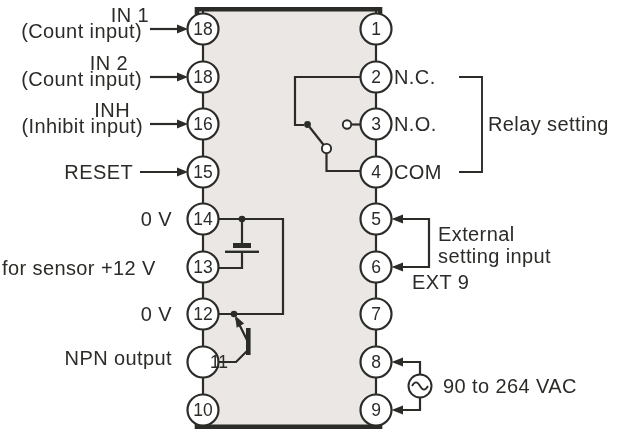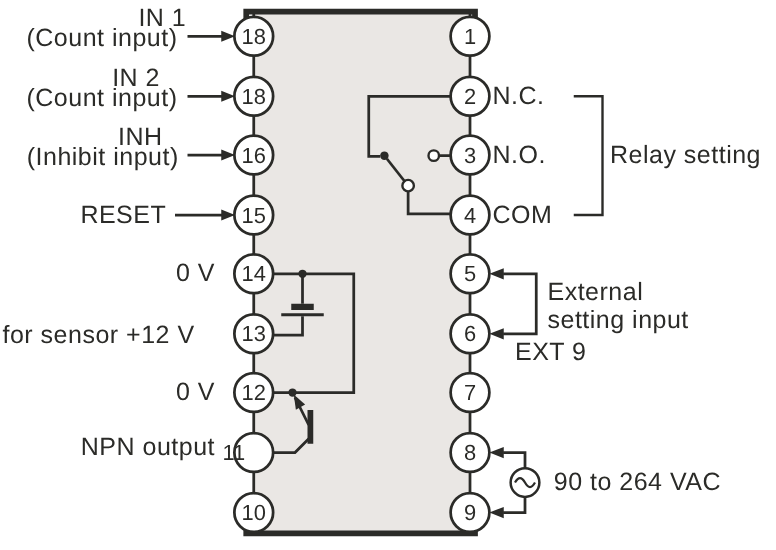--- a/index.html
+++ b/index.html
@@ -134,21 +134,21 @@
     </g>
   </svg>
 
   <div class="pin-num" style="left:186px;top:19px">18</div>
   <div class="pin-num" style="left:186px;top:67px">18</div>
   <div class="pin-num" style="left:186px;top:114px">16</div>
   <div class="pin-num" style="left:186px;top:162px">15</div>
   <div class="pin-num" style="left:186px;top:209px">14</div>
   <div class="pin-num" style="left:186px;top:257px">13</div>
   <div class="pin-num" style="left:186px;top:304px">12</div>
-  <div class="pin-num" style="left:170px;top:352px">11</div>
+  <div class="pin-num" style="left:202px;top:352px">11</div>
   <div class="pin-num" style="left:186px;top:400px">10</div>
 
   <div class="pin-num" style="left:359px;top:19px">1</div>
   <div class="pin-num" style="left:359px;top:67px">2</div>
   <div class="pin-num" style="left:359px;top:114px">3</div>
   <div class="pin-num" style="left:359px;top:162px">4</div>
   <div class="pin-num" style="left:359px;top:209px">5</div>
   <div class="pin-num" style="left:359px;top:257px">6</div>
   <div class="pin-num" style="left:359px;top:304px">7</div>
   <div class="pin-num" style="left:359px;top:352px">8</div>

